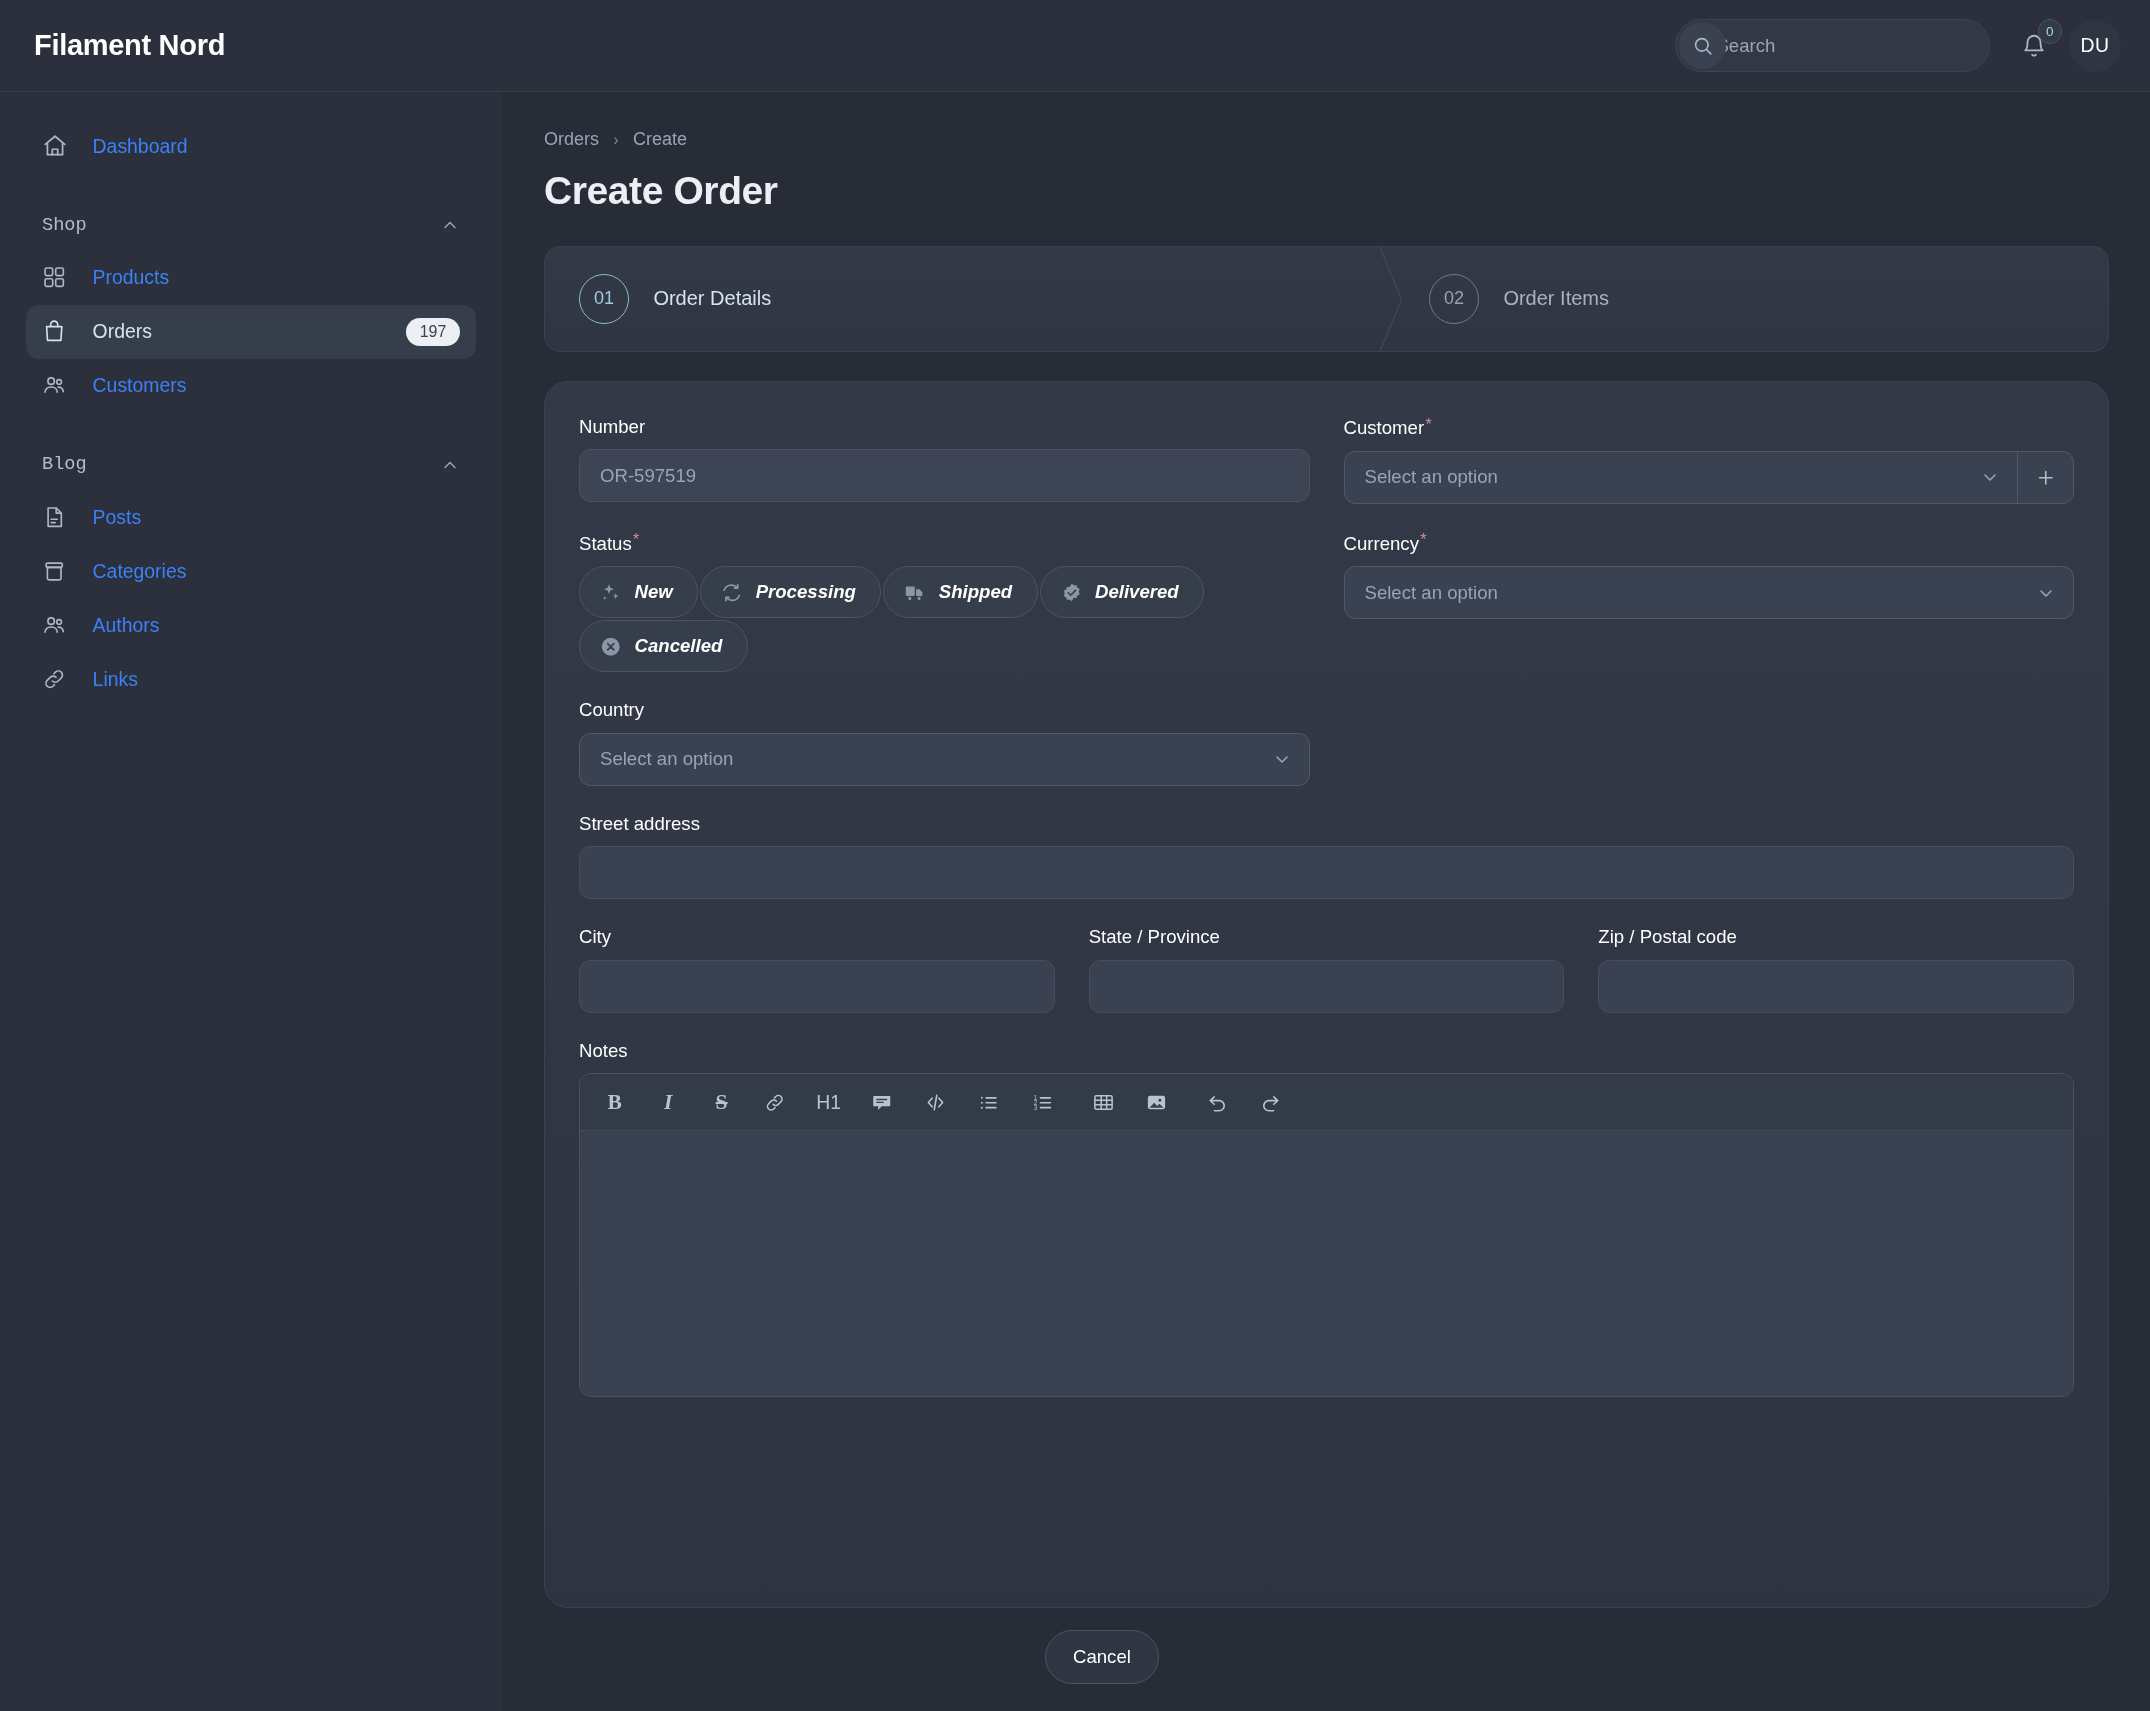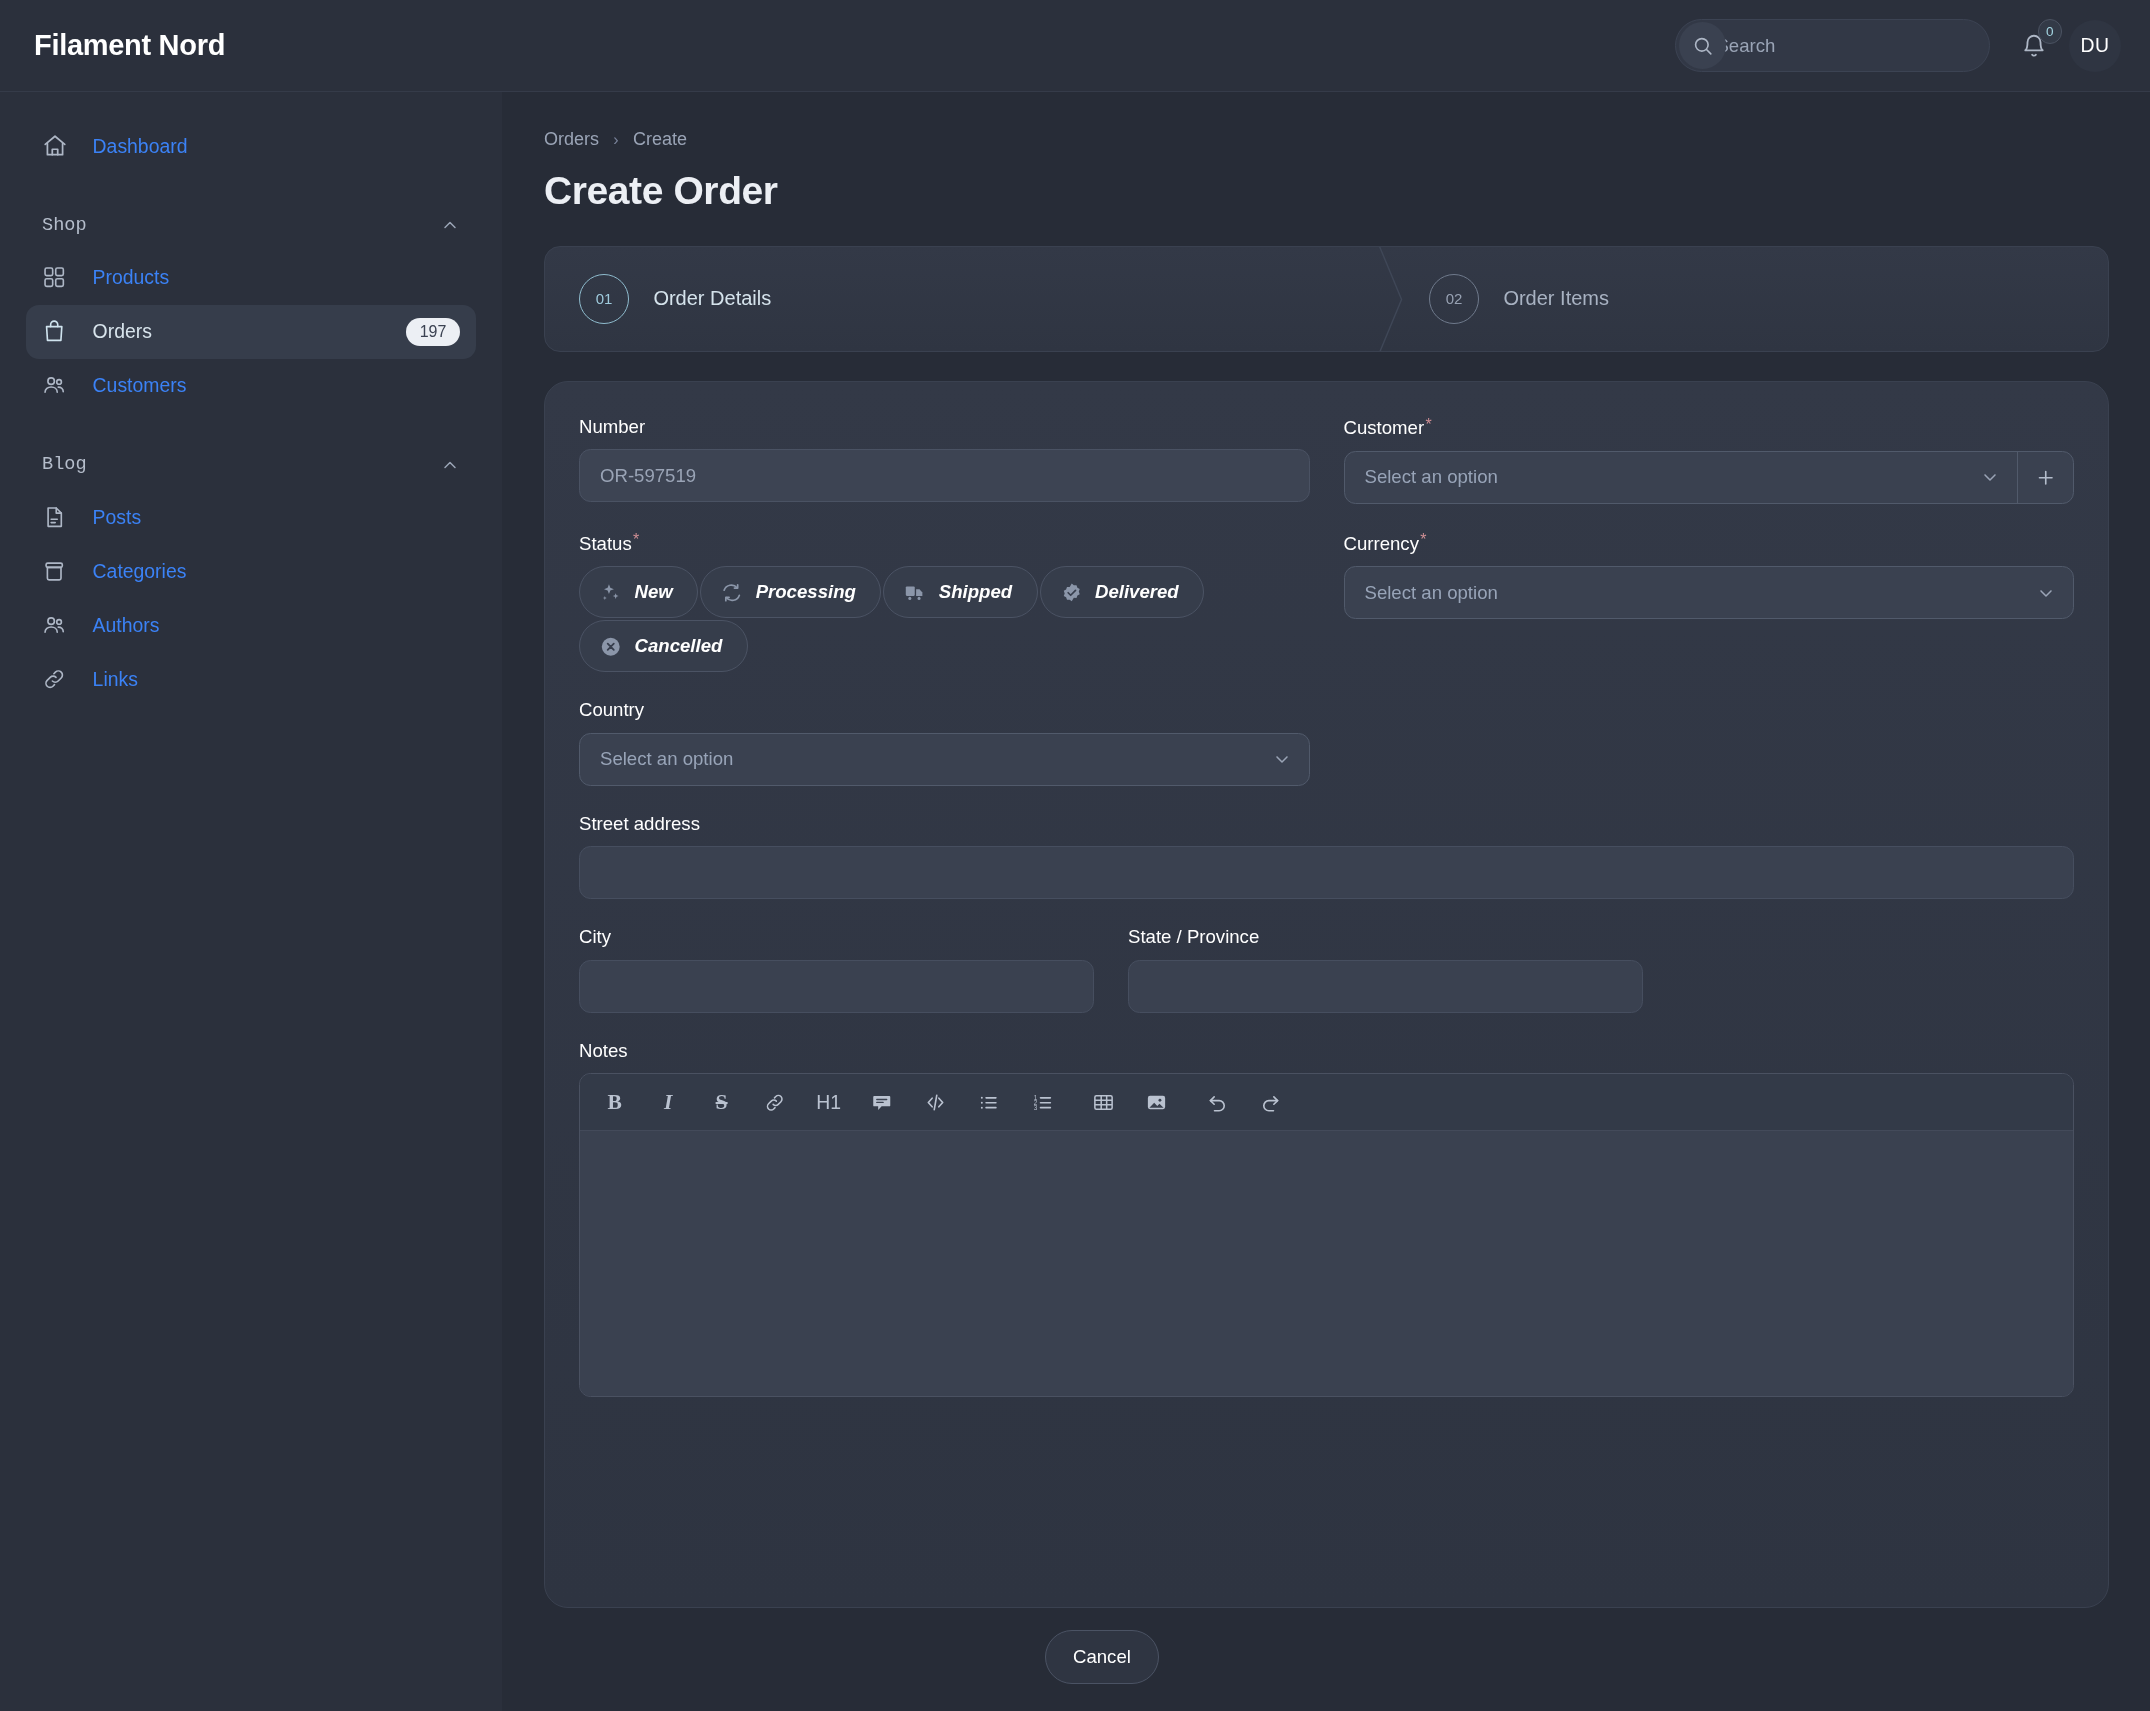--- a/index.html
+++ b/index.html
@@ -153,21 +153,21 @@
     padding-left: 34px;
     position: relative;
   }
   .step.first { width: 832px; }
   .step.second { flex: 1; padding-left: 52px; }
   .step-num {
     width: 50px; height: 50px; border-radius: 50%;
     border: 1.4px solid #6f7a8c;
     color: #98a2b3;
     display: flex; align-items: center; justify-content: center;
-    font-size: 15px;
+    font-size: 18px;
     flex: none;
   }
   .step.active .step-num { border-color: #8fbcce; color: #9fcbdd; }
   .step-label { margin-left: 24.4px; font-size: 20px; color: #a8b2c2; }
   .step.active .step-label { color: #d5e3ec; }
   .step-div {
     position: absolute; left: 0; top: 0; height: 100%; width: 29px;
   }
   .step-div svg { display:block; }
 
@@ -582,20 +582,24 @@
 
     <div class="row">
       <div class="col-third field">
         <div class="flabel">City</div>
         <div class="input"></div>
       </div>
       <div class="col-third field">
         <div class="flabel">State / Province</div>
         <div class="input"></div>
       </div>
+      <div class="col-third field">
+        <div class="flabel">Zip / Postal code</div>
+        <div class="input"></div>
+      </div>
     </div>
 
     <div class="field">
       <div class="flabel">Notes</div>
       <div class="editor">
         <div class="editor-toolbar">
 
           <div class="tb-btn">
               <span class="tb-text">B</span>
             </div>

